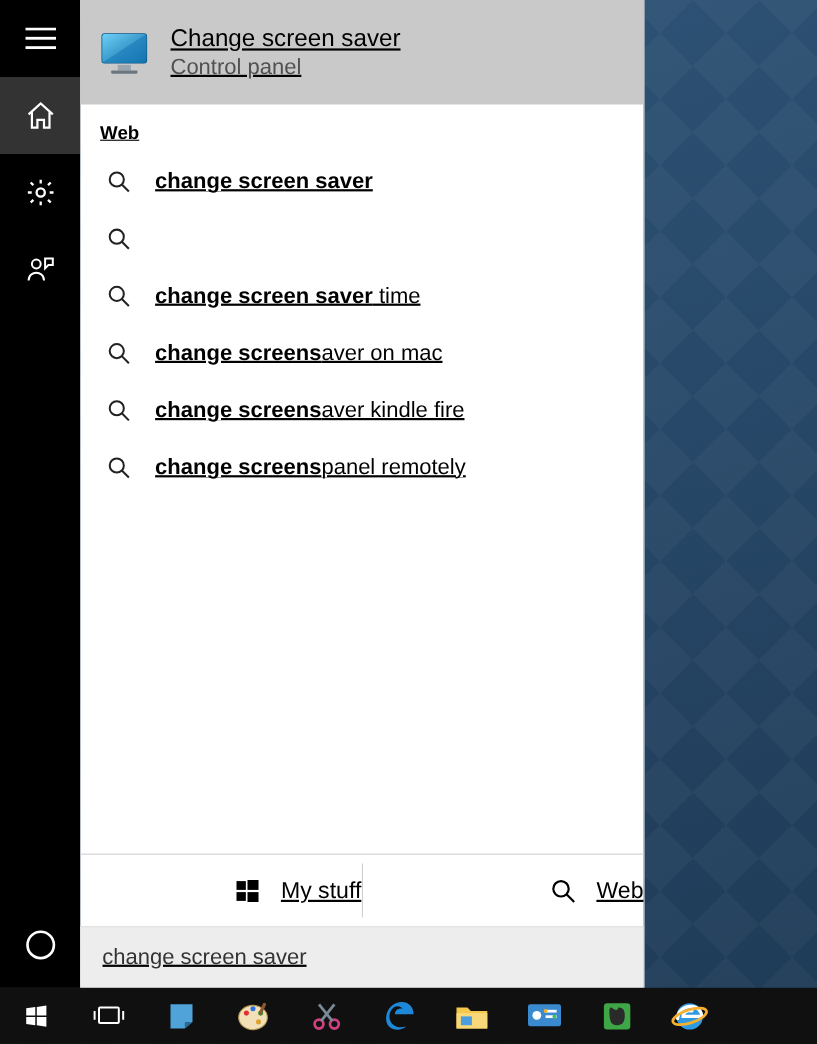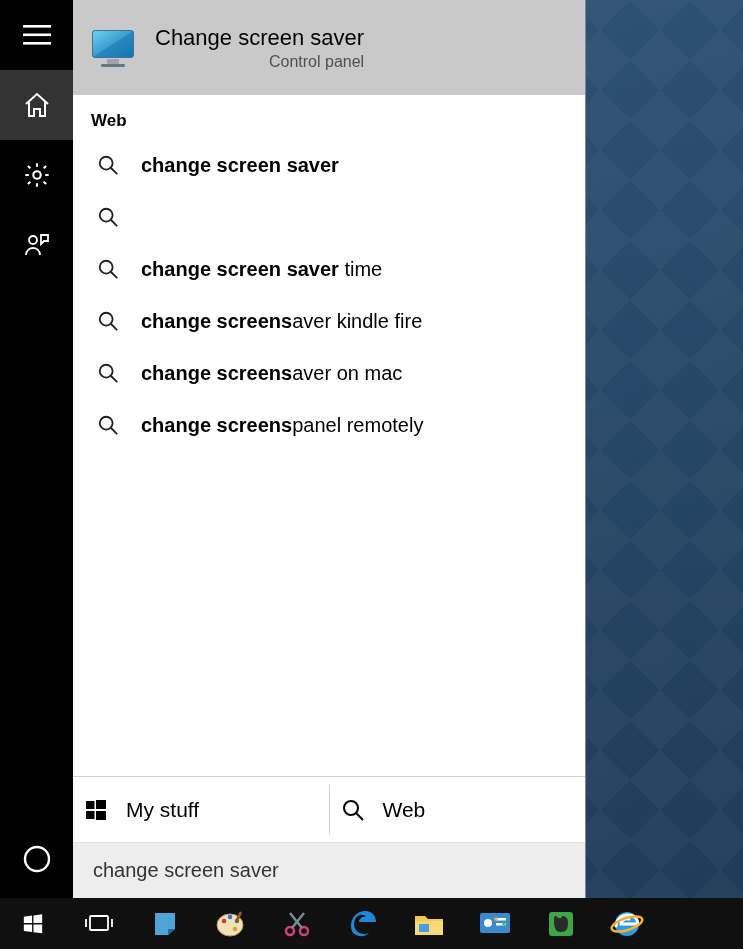--- a/index.html
+++ b/index.html
@@ -40,33 +40,34 @@
 .search-panel {
   position: absolute;
   left: 73px;
   top: 0;
   width: 513px;
   height: 898px;
   background: #fff;
   display: flex;
   flex-direction: column;
   border-right: 1px solid #7a8a97;
+  text-decoration: underline;
 }
 
 .best-match {
   height: 95px;
   background: #c9c9c9;
   display: flex;
   align-items: center;
   padding-left: 18px;
   gap: 18px;
   cursor: pointer;
 }
 .best-match .title { font-size: 22px; color: #000; }
-.best-match .sub { font-size: 16px; color: #505050; margin-top: 2px; text-align: right; }
+.best-match .sub { font-size: 20px; color: #505050; margin-top: 2px; }
 
 .monitor-icon { width: 46px; height: 42px; }
 
 .section-label {
   font-size: 17px;
   font-weight: 700;
   padding: 16px 0 6px 18px;
 }
 
 .suggestions { padding-top: 2px; }
@@ -87,22 +88,22 @@
 
 .scope-row {
   height: 66px;
   border-top: 1px solid #d0d0d0;
   display: flex;
 }
 .scope-btn {
   flex: 1;
   display: flex;
   align-items: center;
-  justify-content: flex-start;
-  padding-left: 11px;
+  justify-content: flex-end;
+  padding-left: 36px;
   gap: 18px;
   font-size: 21px;
   cursor: pointer;
 }
 .scope-row .divider {
   width: 1px;
   background: #d0d0d0;
   margin: 8px 0;
 }
 
@@ -226,28 +227,28 @@
           <circle cx="10" cy="10" r="7"></circle>
           <line x1="15" y1="15" x2="22" y2="22"></line>
         </svg>
       <span class="text"><span class="bold">change screen saver</span><span class="rest"> time</span></span>
     </div>
     <div class="sug-row">
       <svg class="mag" viewBox="0 0 24 24" fill="none" stroke="#222" stroke-width="2">
           <circle cx="10" cy="10" r="7"></circle>
           <line x1="15" y1="15" x2="22" y2="22"></line>
         </svg>
+      <span class="text"><span class="bold">change screens</span><span class="rest">aver on mac</span></span>
+    </div>
+    <div class="sug-row">
+      <svg class="mag" viewBox="0 0 24 24" fill="none" stroke="#222" stroke-width="2">
+          <circle cx="10" cy="10" r="7"></circle>
+          <line x1="15" y1="15" x2="22" y2="22"></line>
+        </svg>
       <span class="text"><span class="bold">change screens</span><span class="rest">aver kindle fire</span></span>
-    </div>
-    <div class="sug-row">
-      <svg class="mag" viewBox="0 0 24 24" fill="none" stroke="#222" stroke-width="2">
-          <circle cx="10" cy="10" r="7"></circle>
-          <line x1="15" y1="15" x2="22" y2="22"></line>
-        </svg>
-      <span class="text"><span class="bold">change screens</span><span class="rest">aver on mac</span></span>
     </div>
     <div class="sug-row">
       <svg class="mag" viewBox="0 0 24 24" fill="none" stroke="#222" stroke-width="2">
           <circle cx="10" cy="10" r="7"></circle>
           <line x1="15" y1="15" x2="22" y2="22"></line>
         </svg>
       <span class="text"><span class="bold">change screens</span><span class="rest">panel remotely</span></span>
     </div>
   </div>
 

